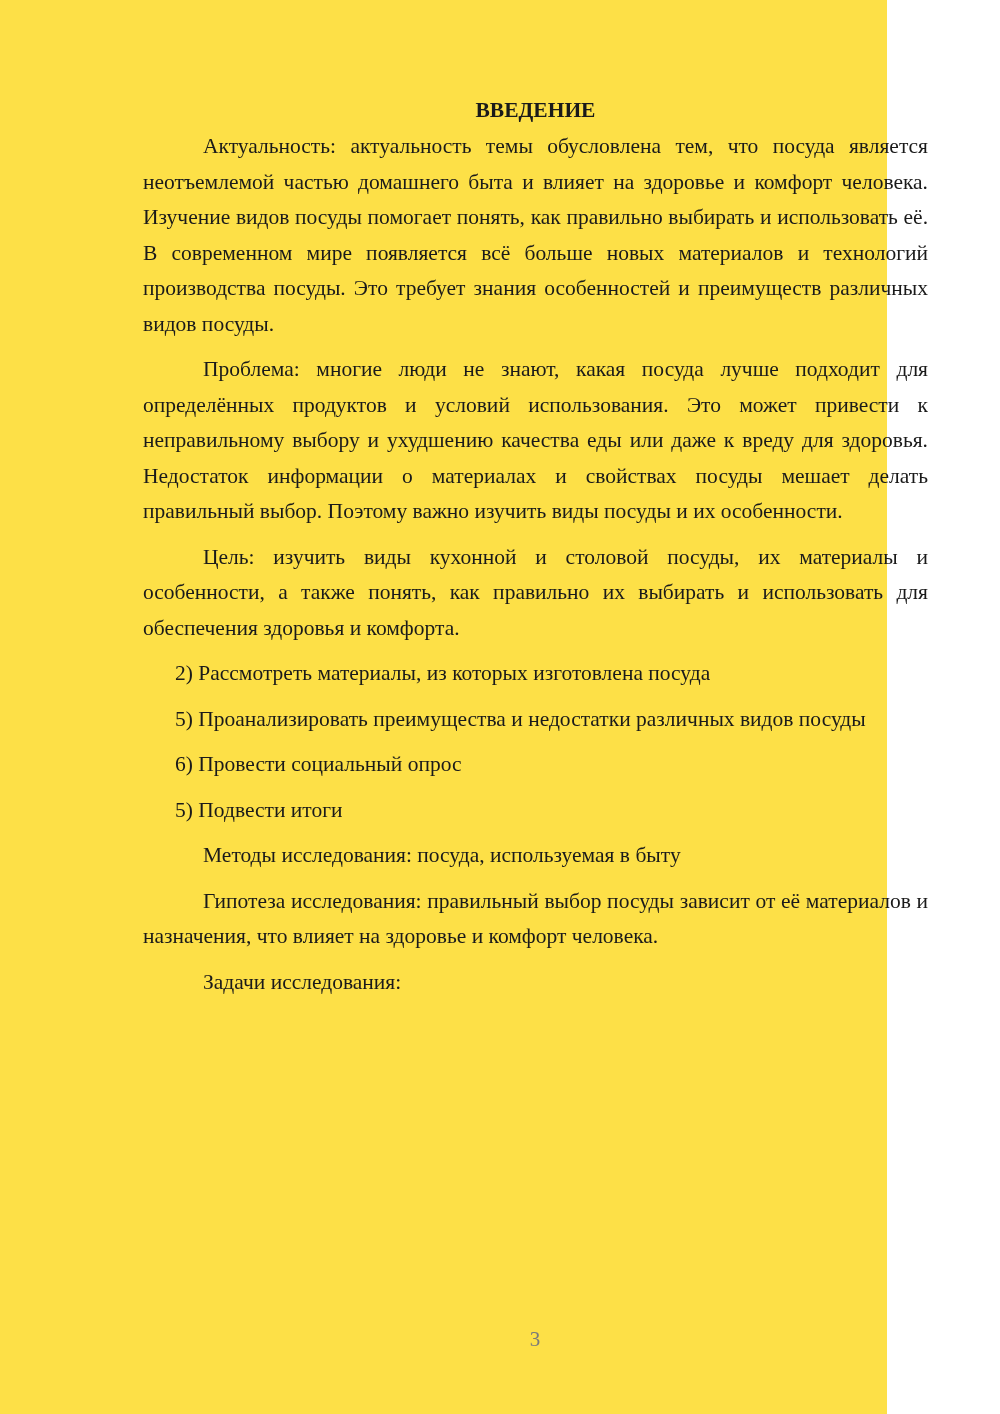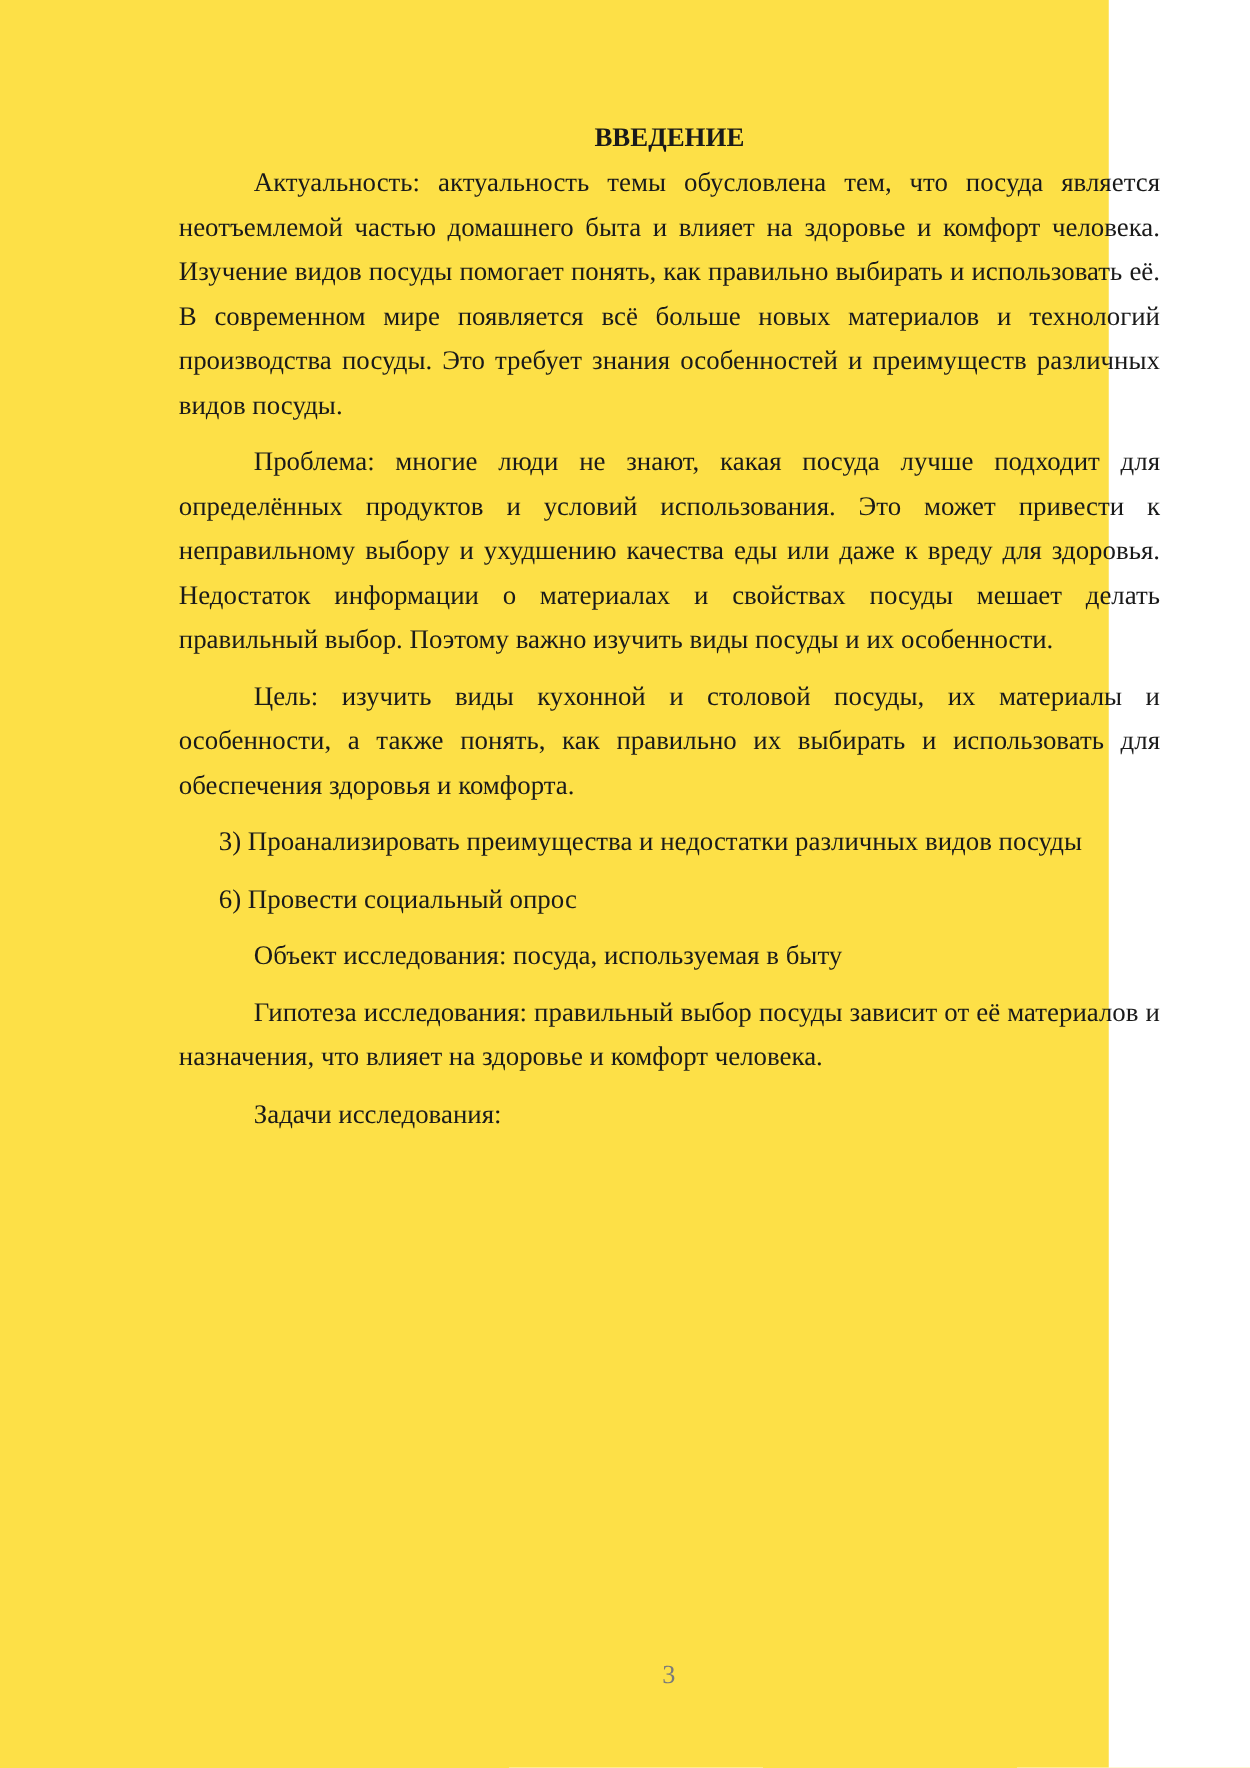--- a/index.html
+++ b/index.html
@@ -33,24 +33,26 @@
 
 <div class="page">
   <div class="content">
     <h1 class="title">ВВЕДЕНИЕ</h1>
 
     <p class="para">Актуальность: актуальность темы обусловлена тем, что посуда является неотъемлемой частью домашнего быта и влияет на здоровье и комфорт человека. Изучение видов посуды помогает понять, как правильно выбирать и использовать её. В современном мире появляется всё больше новых материалов и технологий производства посуды. Это требует знания особенностей и преимуществ различных видов посуды.</p>
     <p class="para">Проблема: многие люди не знают, какая посуда лучше подходит для определённых продуктов и условий использования. Это может привести к неправильному выбору и ухудшению качества еды или даже к вреду для здоровья. Недостаток информации о материалах и свойствах посуды мешает делать правильный выбор. Поэтому важно изучить виды посуды и их особенности.</p>
     <p class="para">Цель: изучить виды кухонной и столовой посуды, их материалы и особенности, а также понять, как правильно их выбирать и использовать для обеспечения здоровья и комфорта.</p>
 
     <div>
-      <p class="list-item">3) Проанализировать преимущества и недостатки различных видов посуды</p>
+      <p class="list-item">2) Рассмотреть материалы, из которых изготовлена посуда</p>
+      <p class="list-item">5) Проанализировать преимущества и недостатки различных видов посуды</p>
       <p class="list-item">6) Провести социальный опрос</p>
+      <p class="list-item">5) Подвести итоги</p>
     </div>
 
-    <p class="para">Объект исследования: посуда, используемая в быту</p>
+    <p class="para">Методы исследования: посуда, используемая в быту</p>
     <p class="para">Гипотеза исследования: правильный выбор посуды зависит от её материалов и назначения, что влияет на здоровье и комфорт человека.</p>
 
     <p class="line-single">Задачи исследования:</p>
   </div>
 
   <div class="page-number">3</div>
 </div>
 
 </body></html>

